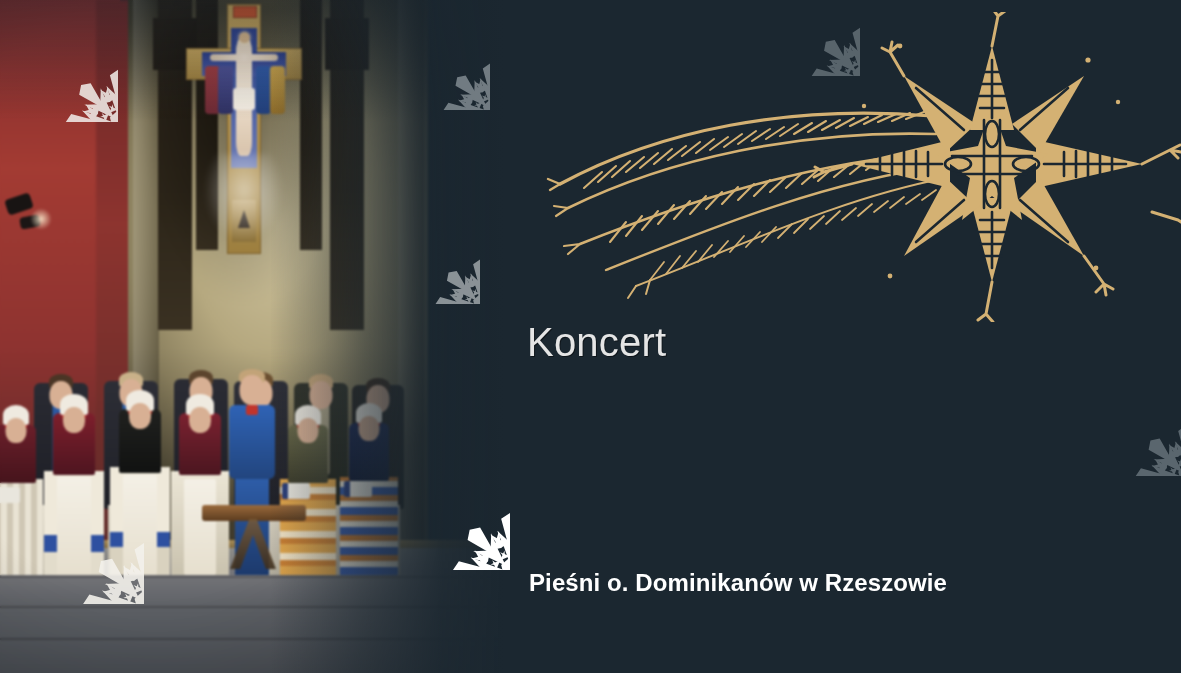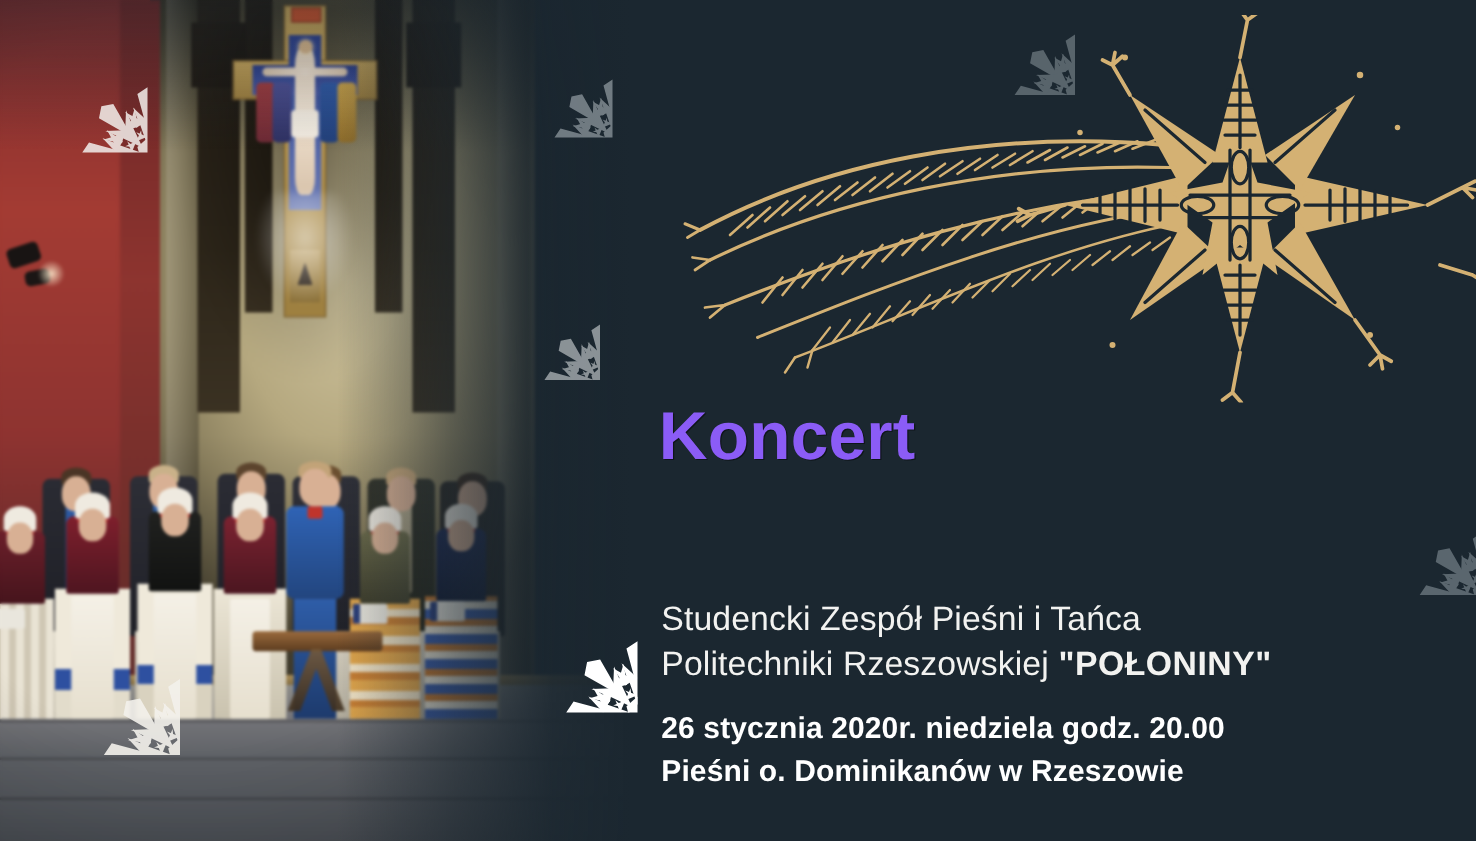--- a/index.html
+++ b/index.html
@@ -225,22 +225,22 @@
     position:absolute;left:0;top:0;width:520px;height:120px;pointer-events:none;
     background:linear-gradient(180deg,rgba(27,39,48,.35),rgba(27,39,48,0));
   }
 
   
   .text-col{
     position:absolute;left:527px;top:0;width:640px;height:673px;
   }
   .t-koncert{
     position:absolute;left:0;top:322px;
-    font-size:54px;font-weight:bold;letter-spacing:.2px;
-    color:#8b5cf6;
+    font-size:40px;font-weight:normal;letter-spacing:.2px;
+    color:#e5e5e5;
     text-shadow:1px 1px 0 rgba(0,0,0,.45);
     line-height:1;
   }
   .t-koled{
     position:absolute;left:4px;top:388px;
     font-size:52px;font-weight:400;letter-spacing:.2px;
     color:#cba858;line-height:1;
   }
   .t-ens{
     position:absolute;left:2px;top:478px;
@@ -643,24 +643,19 @@
     <svg width="104" height="104" viewBox="-60 -60 120 120">
         <use href="#flake" fill="#9aa6ac" opacity=".5"></use>
       </svg>
   </div>
 
   <div class="text-col">
 
     <div class="t-koncert">Koncert</div>
 
 
-    <div class="t-ens">
-      <div>Studencki Zespół Pieśni i Tańca</div>
-      <div><span>Politechniki Rzeszowskiej </span><span class="poloniny">"POŁONINY"</span></div>
-    </div>
 
     <div class="t-when">
-      <div>26 stycznia 2020r. niedziela  godz. 20.00</div>
       <div>Pieśni  o. Dominikanów  w  Rzeszowie</div>
     </div>
   </div>
 
 </div>
 
 </body></html>

